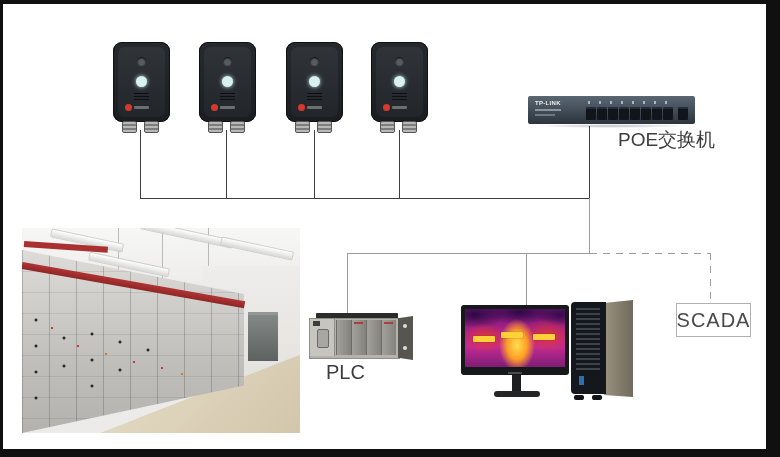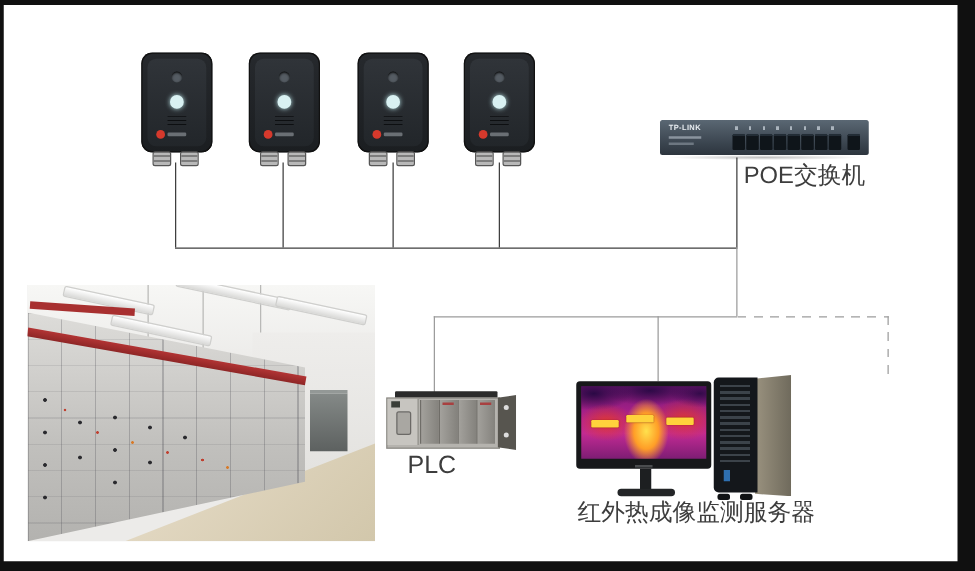--- a/index.html
+++ b/index.html
@@ -184,21 +184,21 @@
     <div class="port" style="left:69px;"></div>
     <div class="port" style="left:80px;"></div>
     <div class="port" style="left:91px;"></div>
     <div class="port" style="left:102px;"></div>
     <div class="port" style="left:113px;"></div>
     <div class="port" style="left:124px;"></div>
     <div class="port" style="left:135px;"></div>
     <div class="port" style="left:150px;"></div>
   </div>
   <div class="switch-shadow"></div>
-  <div class="lbl" style="left:595px;top:127px;">POE交换机</div>
+  <div class="lbl" style="left:618px;top:127px;">POE交换机</div>
 
   <div class="photo">
     <div class="ceiling"></div>
     <div class="rod" style="left:96px;top:0;height:58px;"></div>
     <div class="rod" style="left:140px;top:0;height:52px;"></div>
     <div class="rod" style="left:186px;top:0;height:46px;"></div>
     <div class="lightbar" style="left:28px;top:8px;width:72px;"></div>
     <div class="lightbar" style="left:118px;top:2px;width:92px;"></div>
     <div class="lightbar" style="left:198px;top:16px;width:72px;"></div>
     <div class="lightbar" style="left:66px;top:32px;width:80px;"></div>
@@ -244,15 +244,17 @@
   </div>
   <div class="stand"></div>
   <div class="stand-base"></div>
   <div class="server-side"></div>
   <div class="server-front">
     <div class="server-slats"></div>
     <div class="server-badge"></div>
   </div>
   <div class="server-foot" style="left:574px;"></div>
   <div class="server-foot" style="left:592px;"></div>
-  <div class="lbl" style="left:462px;top:397px;">红外热成像监测服务器</div>
-
+
+  <div class="scada-box">
+    <span>SCADA</span>
+  </div>
 </div>
 
 </body></html>

